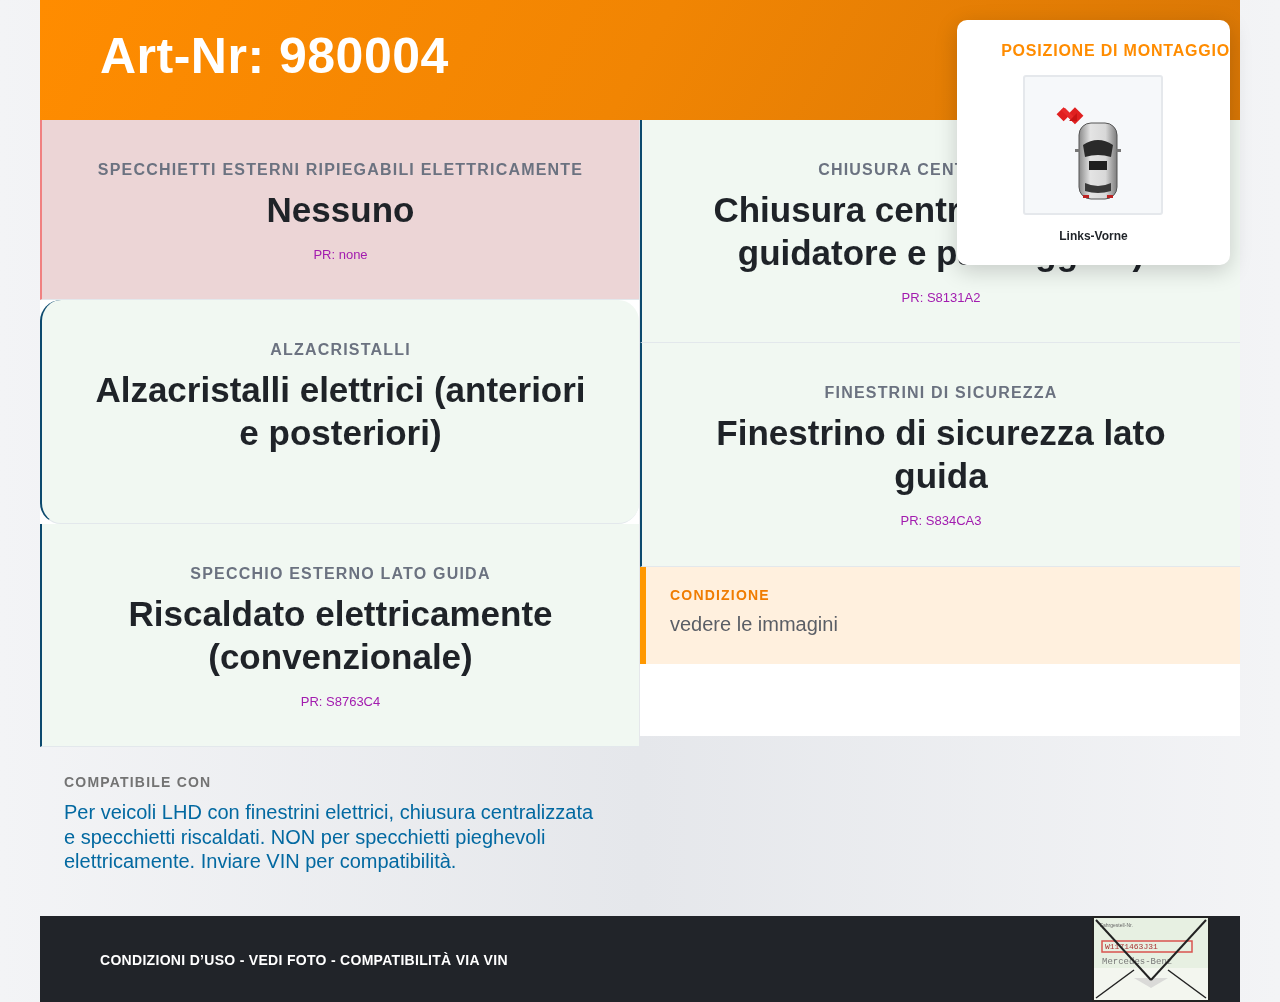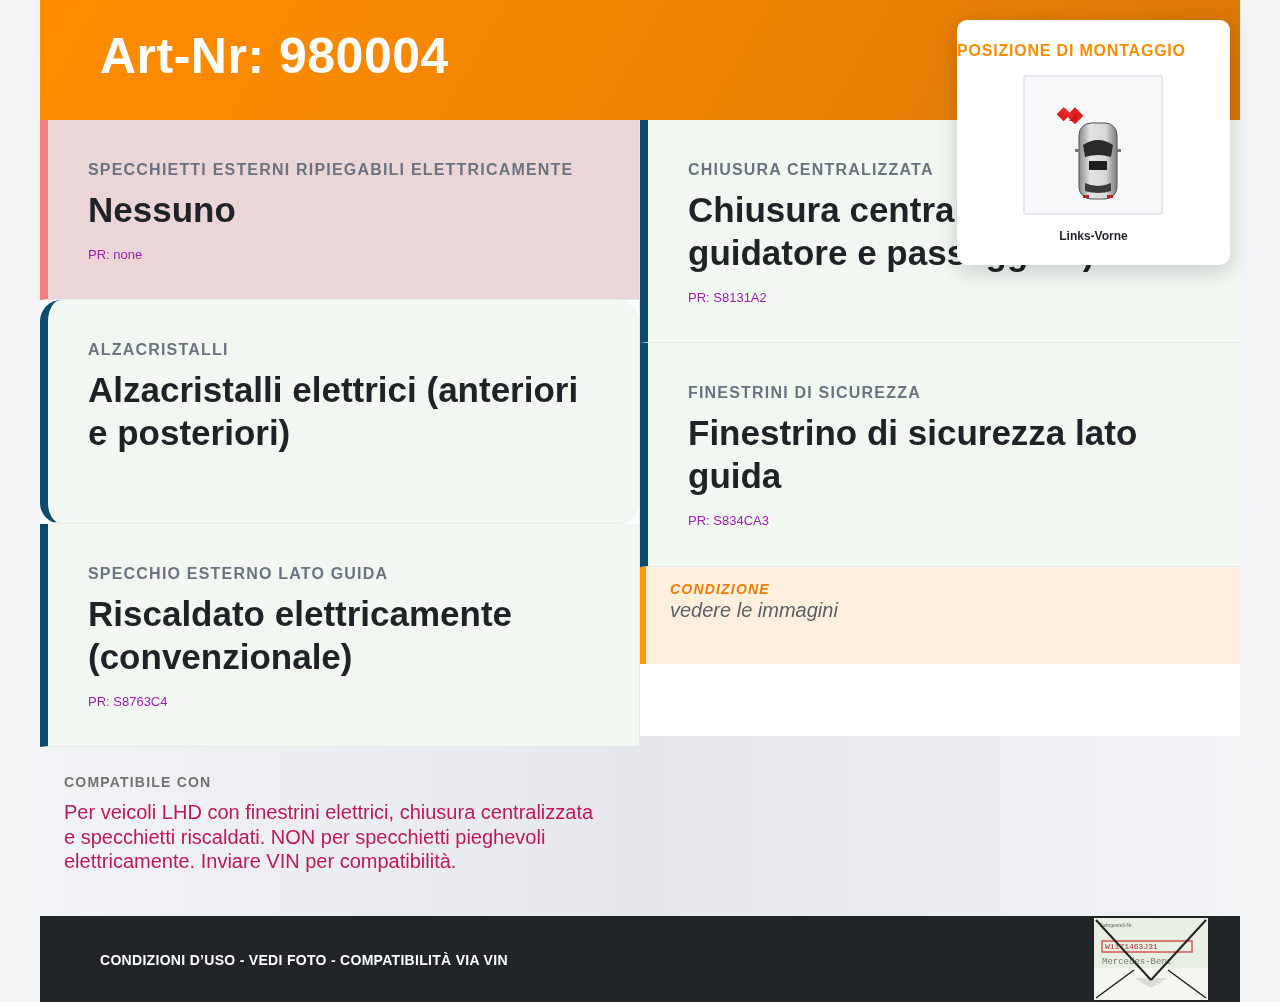--- a/index.html
+++ b/index.html
@@ -20,77 +20,77 @@
   .header-title {
     position: absolute; left: 60px; top: 28px;
     color: #ffffff; font-weight: 700; font-size: 50px; letter-spacing: 0.5px;
     line-height: 56px;
   }
   .col { position: absolute; top: 120px; }
   .col-left { left: 0; width: 600px; height: 796px; border-right: 1px solid #e5e7eb; }
   .col-right { left: 600px; width: 600px; height: 796px; }
   .card {
     position: relative; width: 100%;
-    border-left: 8px solid #0c4a6e;
+    border-left: 2px solid #0c4a6e;
     background: #f1f8f2;
     border-bottom: 1px solid #e3e8ec;
     padding: 40px 40px 0 40px;
+    text-align: center;
   }
   .card.red { background: #ecd5d6; border-left-color: #f08080; }
   .card-label {
     font-size: 16px; font-weight: 700; color: #6b7280; letter-spacing: 1.2px;
     text-transform: uppercase; line-height: 20px;
   }
   .card-value {
     font-size: 35px; font-weight: 700; color: #1f2328; line-height: 43px;
     margin-top: 8px;
   }
   .card-pr { font-size: 13px; color: #a21caf; margin-top: 14px; line-height: 20px; }
   .c1 { height: 180px; }
   .c2 { height: 224px; border-radius: 21px; }
   .c3 { height: 223px; }
   .r1 { height: 223px; }
   .r2 { height: 224px; }
   .condition {
     position: relative; width: 100%; height: 97px;
     background: #fff0de; border-left: 6px solid #ff9800;
-    padding: 13px 24px 0 24px;
-    font-style: italic;
+    padding: 19px 24px 0 24px;
   }
   .condition-label {
     color: #f07c00; font-size: 14px; font-weight: 700; letter-spacing: 1.2px; line-height: 18px;
   }
-  .condition-value { color: #5a5e66; font-size: 20px; line-height: 24px; }
+  .condition-value { color: #5a5e66; font-size: 20px; margin-top: 8px; line-height: 24px; }
   .compat { padding: 26px 24px 0 24px; }
   .compat-label {
     color: #737373; font-size: 14px; font-weight: 700; letter-spacing: 1.2px; line-height: 18px;
   }
   .compat-text {
-    color: #be185d; font-size: 20px; font-weight: 500; line-height: 24.5px; margin-top: 9px;
+    color: #0369a1; font-size: 20px; font-weight: 500; line-height: 24.5px; margin-top: 9px;
     width: 540px;
   }
   .footer {
     position: absolute; left: 0; top: 916px; width: 1200px; height: 86px;
     background: #212429;
   }
   .footer-text {
     position: absolute; left: 60px; top: 31px; color: #ffffff;
     font-size: 14px; font-weight: 700; letter-spacing: 0.3px; line-height: 26px;
   }
   .vin-image {
     position: absolute; left: 1052px; top: 0; width: 118px; height: 86px;
     background: #ffffff; border: 2px solid #222; overflow: hidden;
   }
   .mount-popup {
     position: absolute; left: 957px; top: 20px; width: 273px; height: 245px;
     background: #ffffff; border-radius: 10px;
     box-shadow: 0 6px 22px rgba(0,0,0,0.18);
   }
   .mount-title {
-    position: absolute; left: 0; top: 21px; width: 100%; text-align: left;
+    position: absolute; left: 0; top: 21px; width: 100%; text-align: right;
     color: #ff8c00; font-size: 16px; font-weight: 700; letter-spacing: 0.8px; line-height: 20px;
   }
   .mount-image {
     position: absolute; left: 66px; top: 55px; width: 140px; height: 140px;
     background: #f6f8fa; border: 2px solid #e5e8ec; border-radius: 3px;
   }
   .mount-caption {
     position: absolute; left: 0; top: 206px; width: 100%; text-align: center;
     color: #1f2328; font-size: 12px; font-weight: 700; line-height: 20px;
   }

